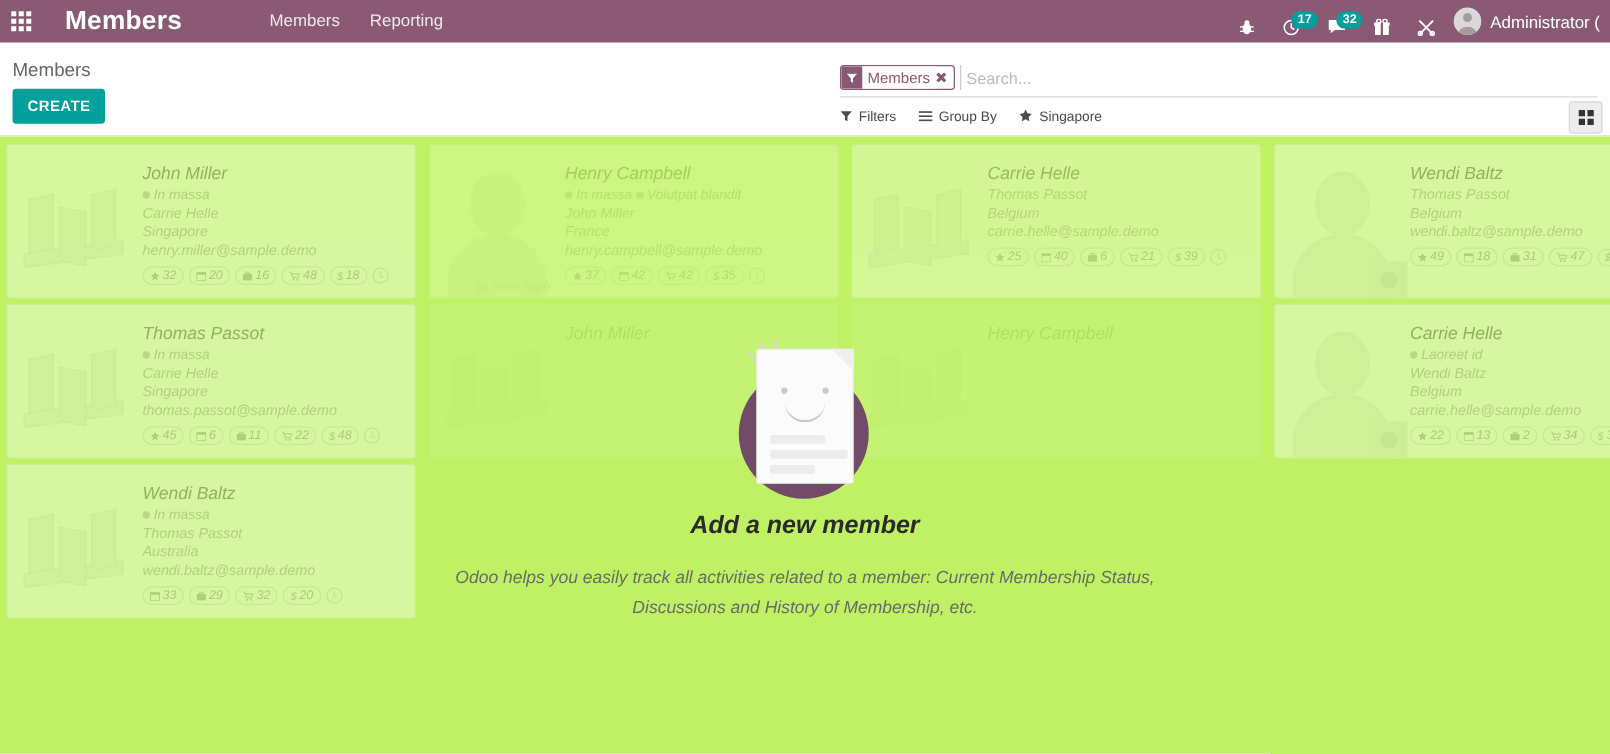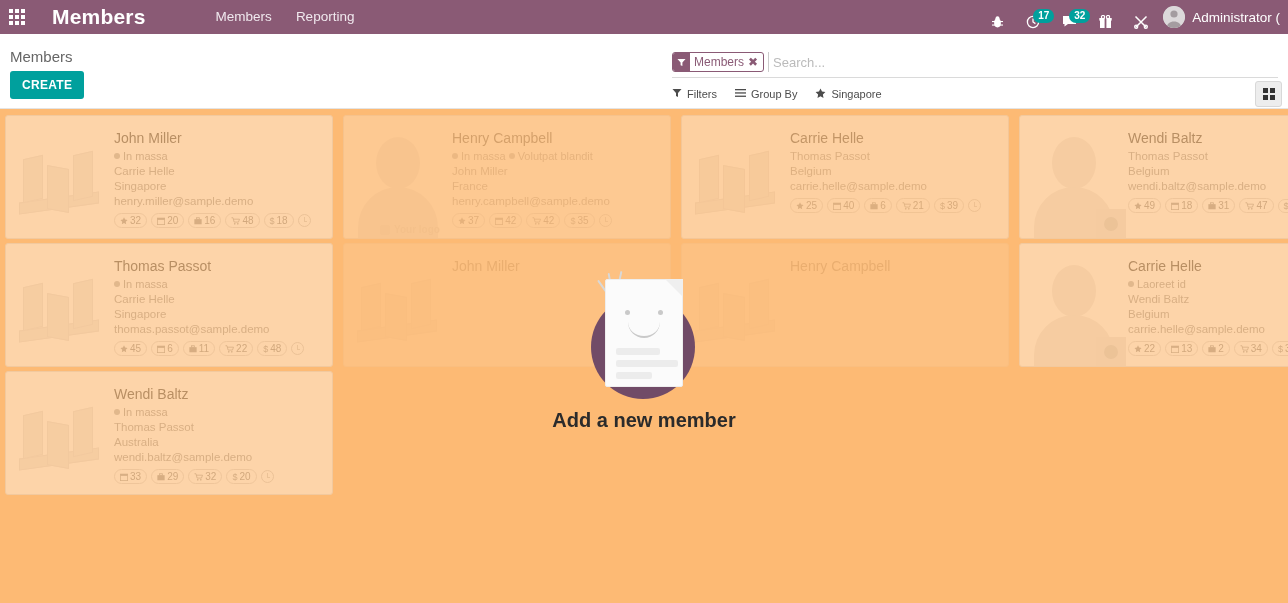--- a/index.html
+++ b/index.html
@@ -119,22 +119,23 @@
     display: flex; align-items: center; justify-content: center;
     cursor: pointer;
   }
   .view-btn .grid2 { display: grid; grid-template-columns: repeat(2, 5px); grid-gap: 2px; }
   .view-btn .grid2 i { display: block; width: 5px; height: 5px; background: #333; }
 
   
   #kanban {
     position: relative;
     height: 494px;
-    background: #fdba74;
+    background: #bef264;
     overflow: hidden;
+    font-style: italic;
   }
   #kanban-grid {
     display: flex;
     padding: 0;
   }
   .kanban-col { width: 338px; flex: 0 0 338px; padding: 6px 5px 0 5px; }
   .kcard {
     background: #fff;
     border: 1px solid #e2e2e2;
     border-radius: 3px;
@@ -819,14 +820,15 @@
         <div class="fold"></div>
         <div class="eye l"></div>
           <div class="eye r"></div>
         <div class="smile"></div>
         <div class="ln ln1"></div>
           <div class="ln ln2"></div>
           <div class="ln ln3"></div>
       </div>
     </div>
     <div id="empty-title">Add a new member</div>
+    <div id="empty-sub">Odoo helps you easily track all activities related to a member: Current Membership Status, Discussions and History of Membership, etc.</div>
   </div>
 </div>
 
 </body></html>

